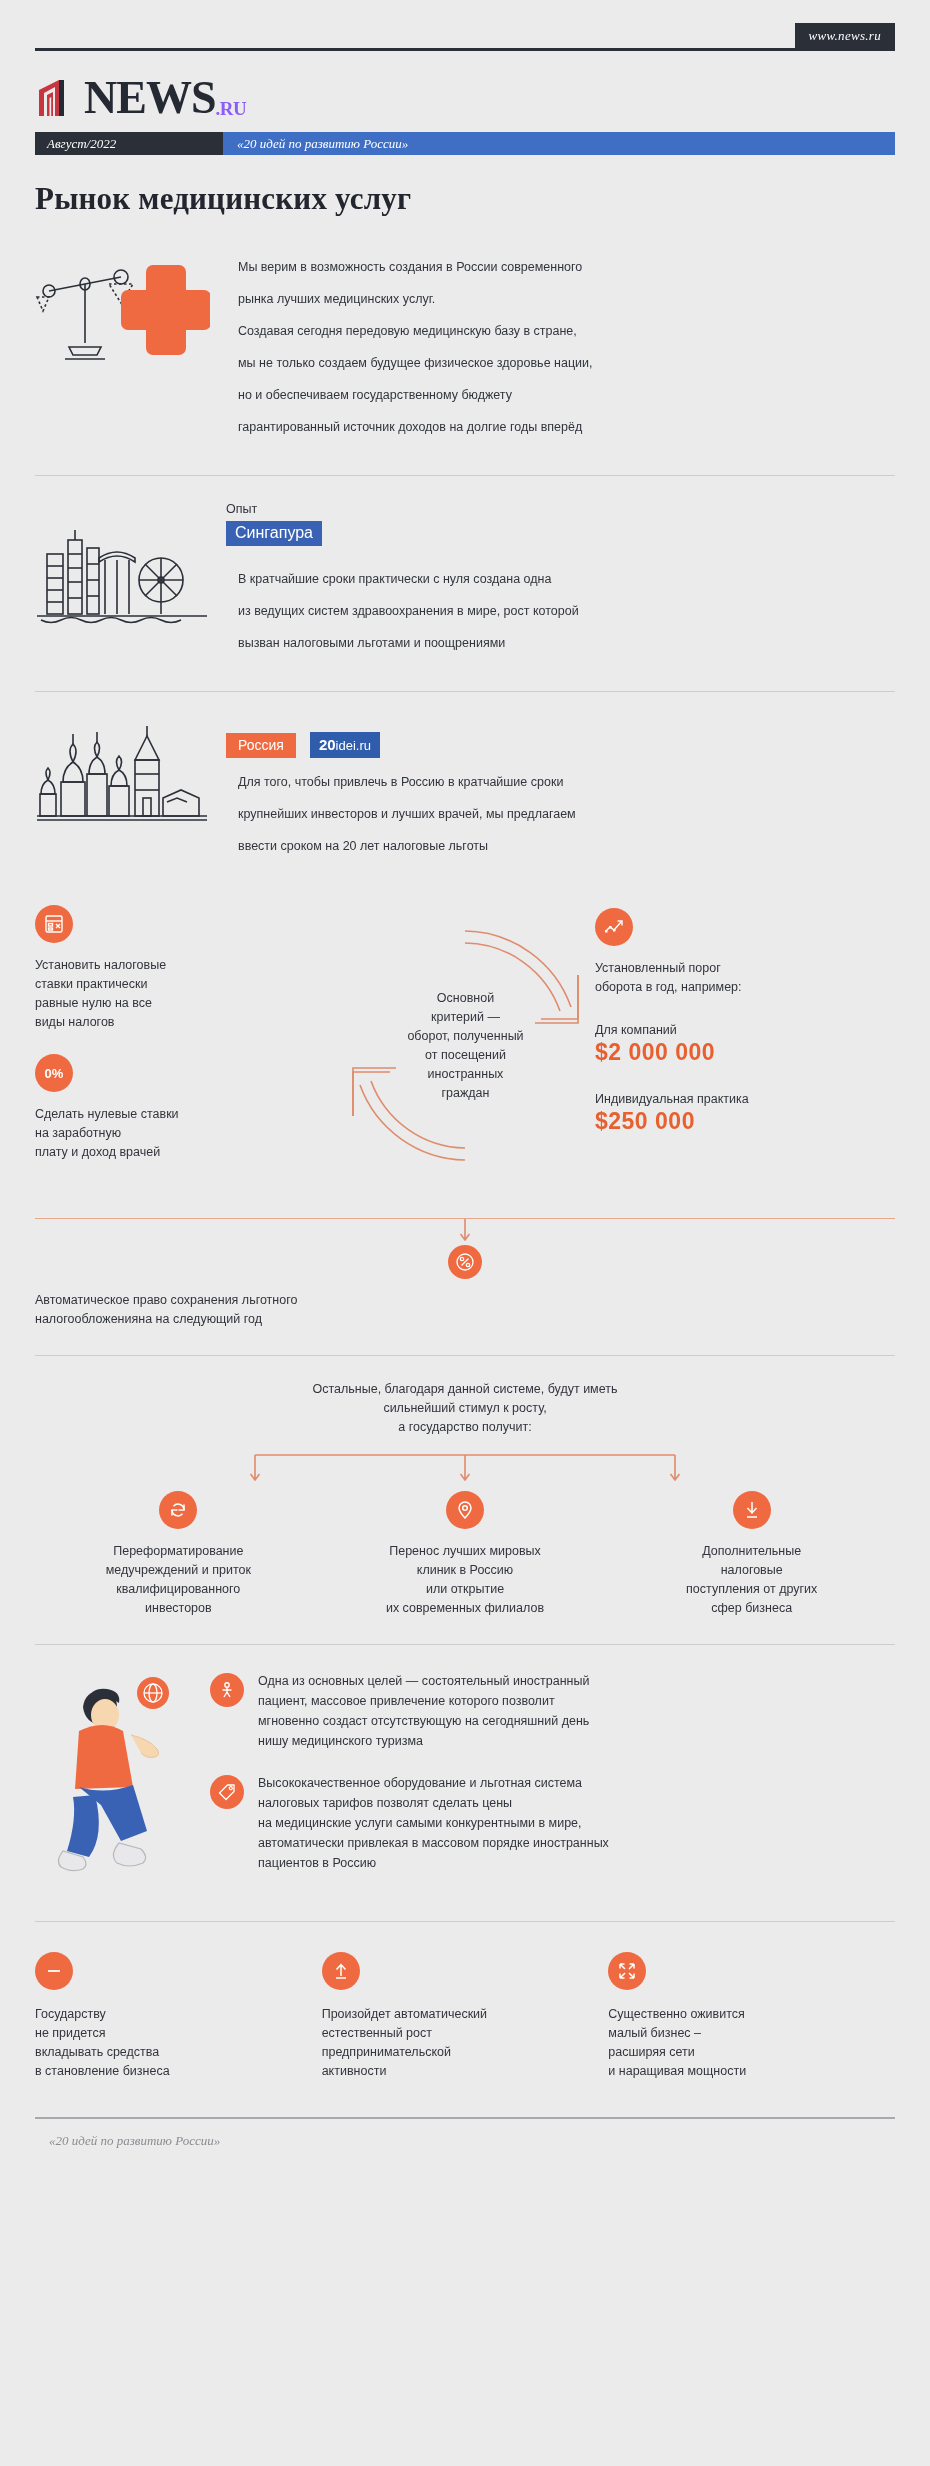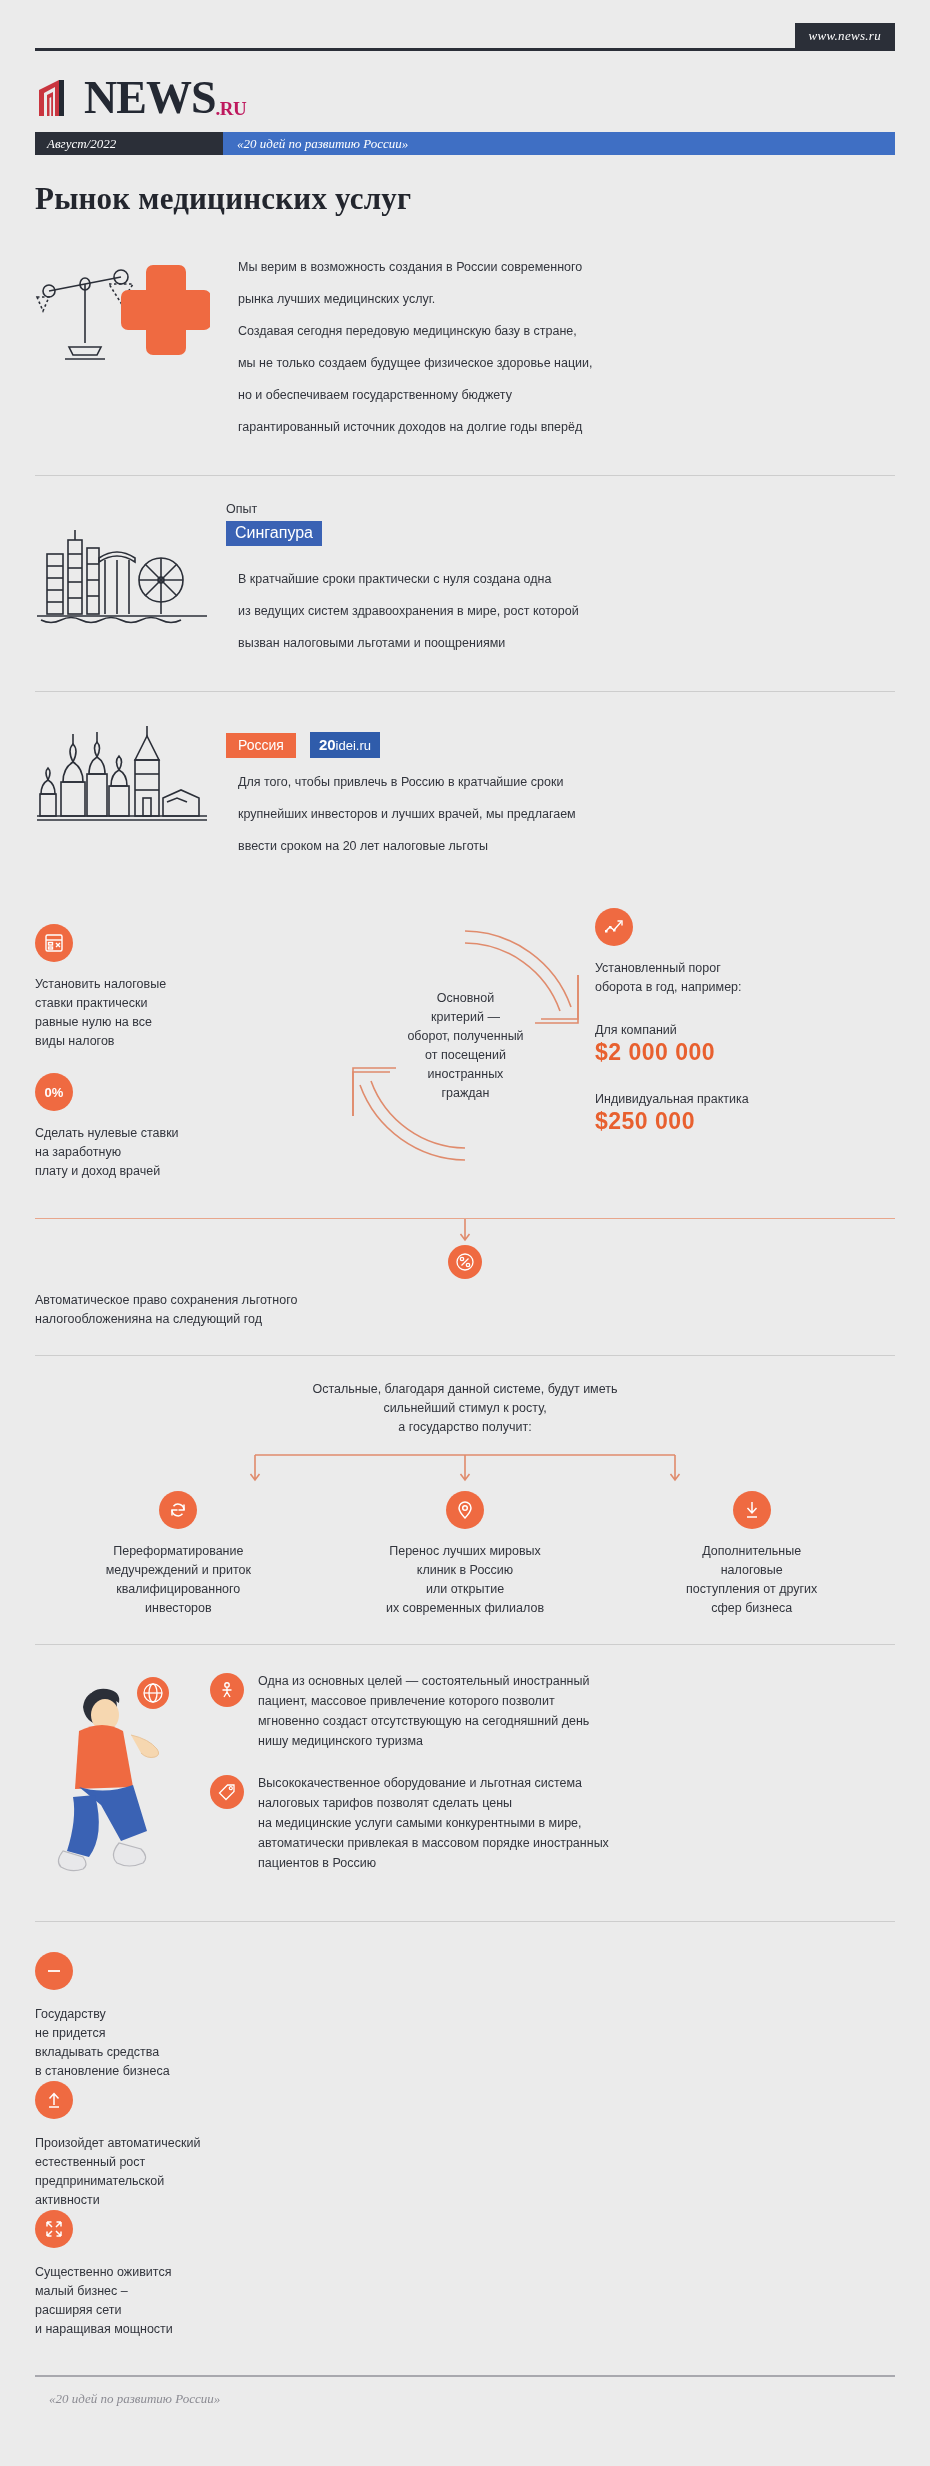--- a/index.html
+++ b/index.html
@@ -30,21 +30,21 @@
   .logo { display: flex; align-items: flex-end; height: 48px; }
   .logo-mark { width: 44px; height: 44px; position: relative; margin-right: 5px; }
   .logo-text {
     font-family: "Liberation Serif", serif;
     font-weight: bold; font-size: 46px; line-height: 44px;
     color: #242933; letter-spacing: -1px;
   }
   .logo-ru {
     font-family: "Liberation Serif", serif;
     font-weight: bold; font-size: 19px;
-    color: #be185d; vertical-align: super;
+    color: #8b5cf6; vertical-align: super;
     letter-spacing: -0.5px;
   }
 
   .ribbon { display: flex; margin: 12px 35px 0 35px; height: 23px; }
   .ribbon-date {
     width: 188px; background: #2b2f38; color: #ffffff;
     font-family: "Liberation Serif", serif; font-style: italic;
     font-size: 13px; line-height: 23px; padding-left: 12px;
   }
   .ribbon-title {
@@ -92,21 +92,21 @@
   .tag-idei {
     background: #2f5cab; color: #fff; font-size: 14px;
     padding: 4px 9px 5px 9px; font-weight: bold;
   }
   .tag-idei .num { font-size: 15px; font-weight: bold; }
   .tag-idei .sub { font-weight: normal; font-size: 13px; }
 
   
   .criteria { position: relative; padding: 16px 35px 0 35px; height: 330px; }
   .crit-col { position: absolute; width: 215px; }
-  .crit-left { left: 35px; top: 36px; }
+  .crit-left { left: 35px; top: 17px; }
   .crit-right { left: 595px; top: 20px; }
   .ic {
     width: 38px; height: 38px; border-radius: 50%;
     background: #ef6a41; display: flex; align-items: center;
     justify-content: center; color: #fff;
   }
   .ic.small-pct { font-size: 13px; font-weight: bold; }
   .crit-txt { font-size: 12.5px; line-height: 19px; margin-top: 13px; color: #32353d; }
   .crit-sub { font-size: 12.5px; color: #32353d; margin-top: 26px; }
   .money { font-size: 23px; font-weight: bold; color: #e8602f; margin-top: 2px; letter-spacing: .5px; }
@@ -152,21 +152,21 @@
   .tour-body { flex: 1; }
   .tour-item { display: flex; margin-bottom: 22px; }
   .tour-ic {
     width: 34px; height: 34px; border-radius: 50%; background: #ef6a41;
     flex: 0 0 34px; display: flex; align-items: center; justify-content: center;
     color: #fff; margin-right: 14px; margin-top: 2px;
   }
   .tour-txt { font-size: 12.5px; line-height: 20px; color: #32353d; }
 
   
-  .bottom3 { display: flex; padding: 30px 35px 30px 35px; flex-direction: column; }
+  .bottom3 { display: flex; padding: 30px 35px 30px 35px; }
   .b3-col { flex: 1; padding-right: 22px; }
   .b3-ic {
     width: 38px; height: 38px; border-radius: 50%; background: #ef6a41;
     display: flex; align-items: center; justify-content: center;
     color: #fff; margin-bottom: 15px;
   }
   .b3-txt { font-size: 12.5px; line-height: 19px; color: #32353d; }
 
   
   .footer { margin: 6px 35px 0 35px; }

